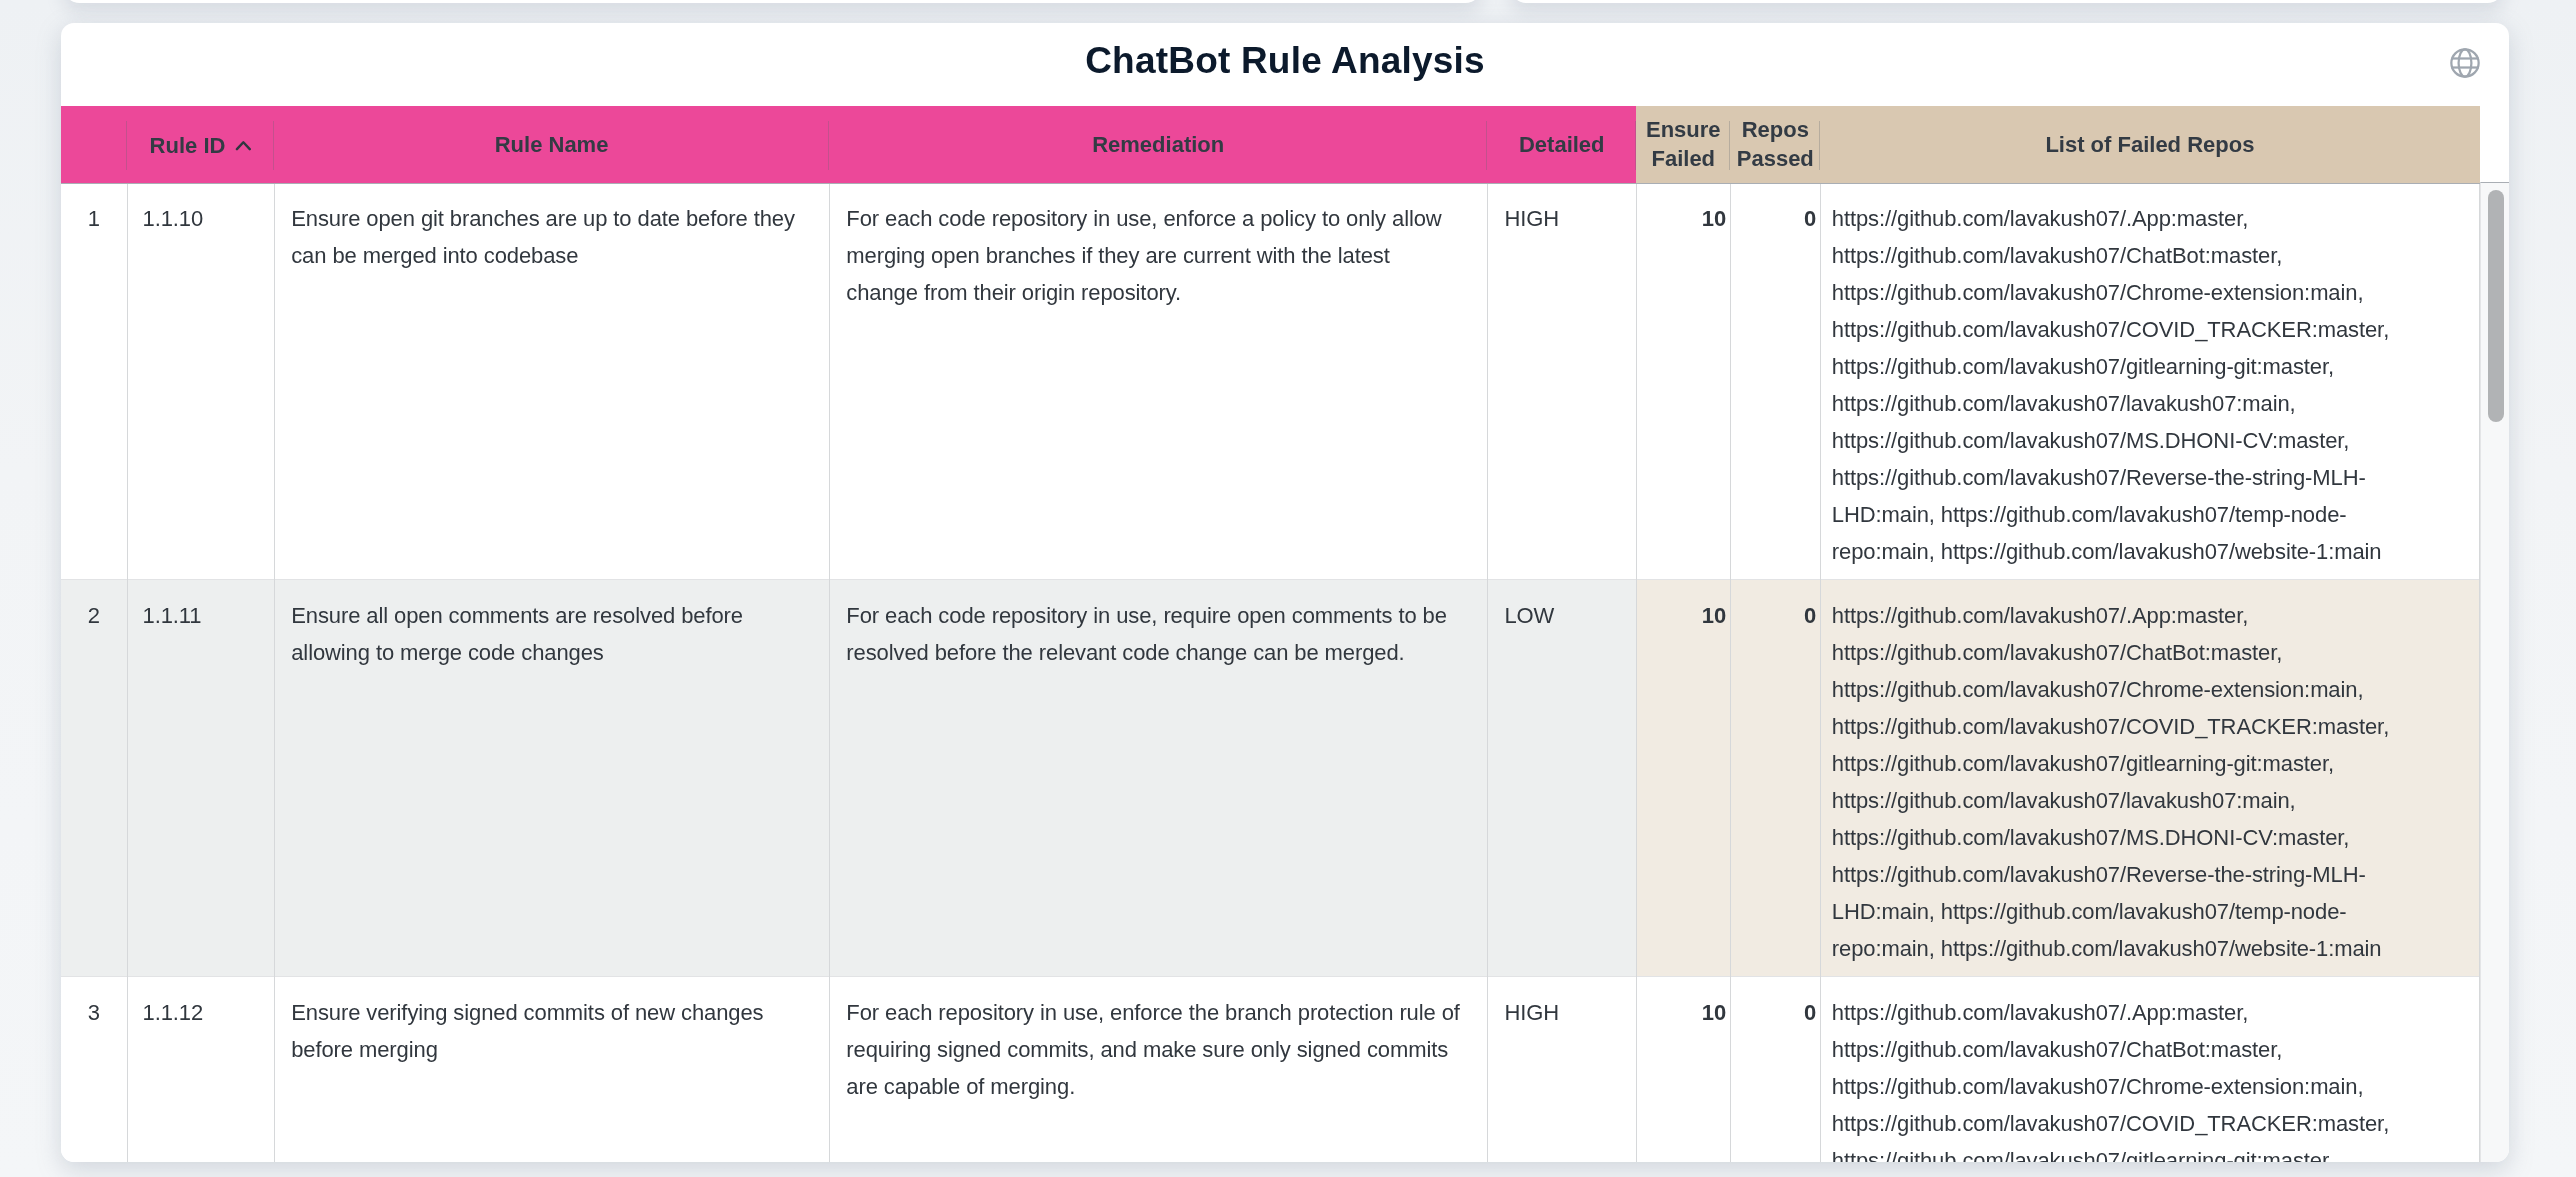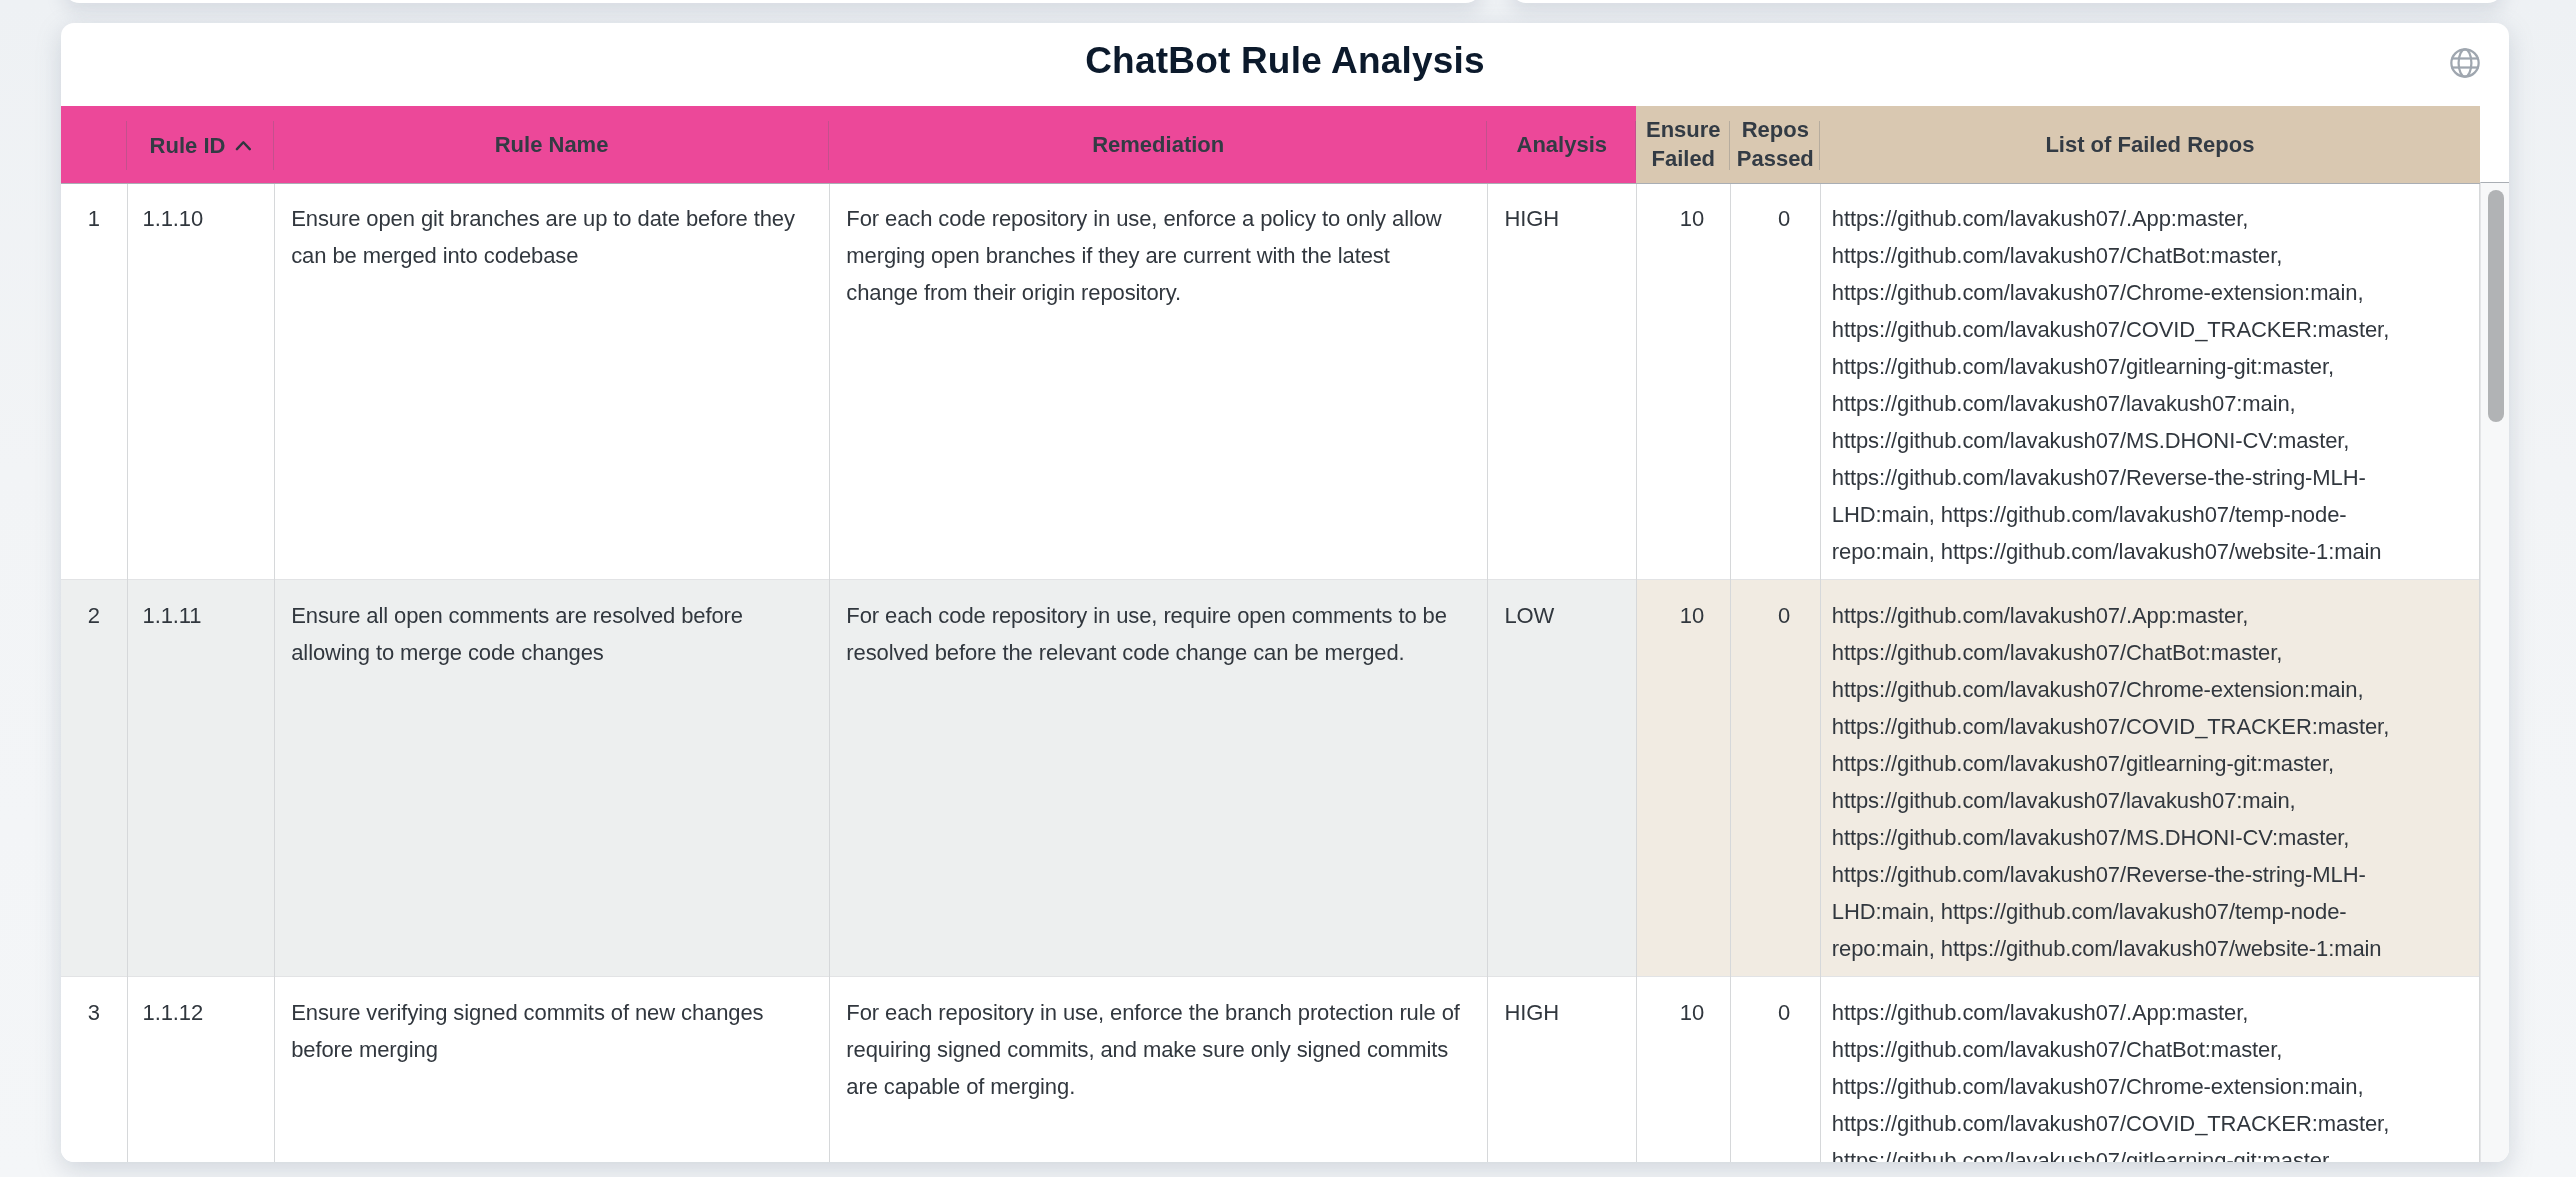--- a/index.html
+++ b/index.html
@@ -64,21 +64,21 @@
     vertical-align:top; text-align:left;
     font-size:22px; line-height:37px; color:#31373e;
     padding:16.7px 16.7px 9.3px 16.7px;
     border-right:0.9px solid #d6d8da;
     background:#ffffff;
     overflow:hidden;
     letter-spacing:-0.1px;
   }
   tbody tr { border-bottom:1.9px solid #e2e3e5; }
   tbody tr:last-child { border-bottom:none; }
-  td.num { text-align:center; padding-left:21px; padding-right:3.7px; }
+  td.num { text-align:right; padding-left:21px; padding-right:3.7px;font-weight:bold; }
   td.cell-idx { text-align:center; padding-left:1.9px; padding-right:1.9px; }
   td.cell-id { padding-left:15px; }
   td.cell-name { padding-right:16.7px; }
   td.cell-rem { padding-right:20.4px; }
   td.cell-list { padding-left:11px; padding-right:46px; overflow-wrap:normal; }
   tr.r1 { height:389px; } tr.r2 { height:394px; } tr.r3 { height:389px; }
   tr.stripe td { background:#edefef; }
   tr.stripe td.tan-col { background:#f1ebe2; }
 
   
@@ -125,21 +125,21 @@
       <thead>
         <tr>
           <th class="blue"></th>
           <th class="blue">
             <span>Rule ID</span><span class="sort-caret"><svg width="16.7" height="11" viewBox="0 0 18 12" fill="none" stroke="#2f3640" stroke-width="2.6" stroke-linecap="round" stroke-linejoin="round">
                   <polyline points="2,10 9,2.5 16,10"></polyline>
                 </svg></span>
           </th>
           <th class="blue">Rule Name</th>
           <th class="blue">Remediation</th>
-          <th class="blue">Analysis</th>
+          <th class="blue">Detailed</th>
           <th class="tan">Ensure Failed</th>
           <th class="tan">Repos Passed</th>
           <th class="tan">List of Failed Repos</th>
         </tr>
       </thead>
       <tbody>
         <tr class="r1">
           <td class="cell-idx">1</td>
           <td class="cell-id">1.1.10</td>
           <td class="cell-name">Ensure open git branches are up to date before they can be merged into codebase</td>

